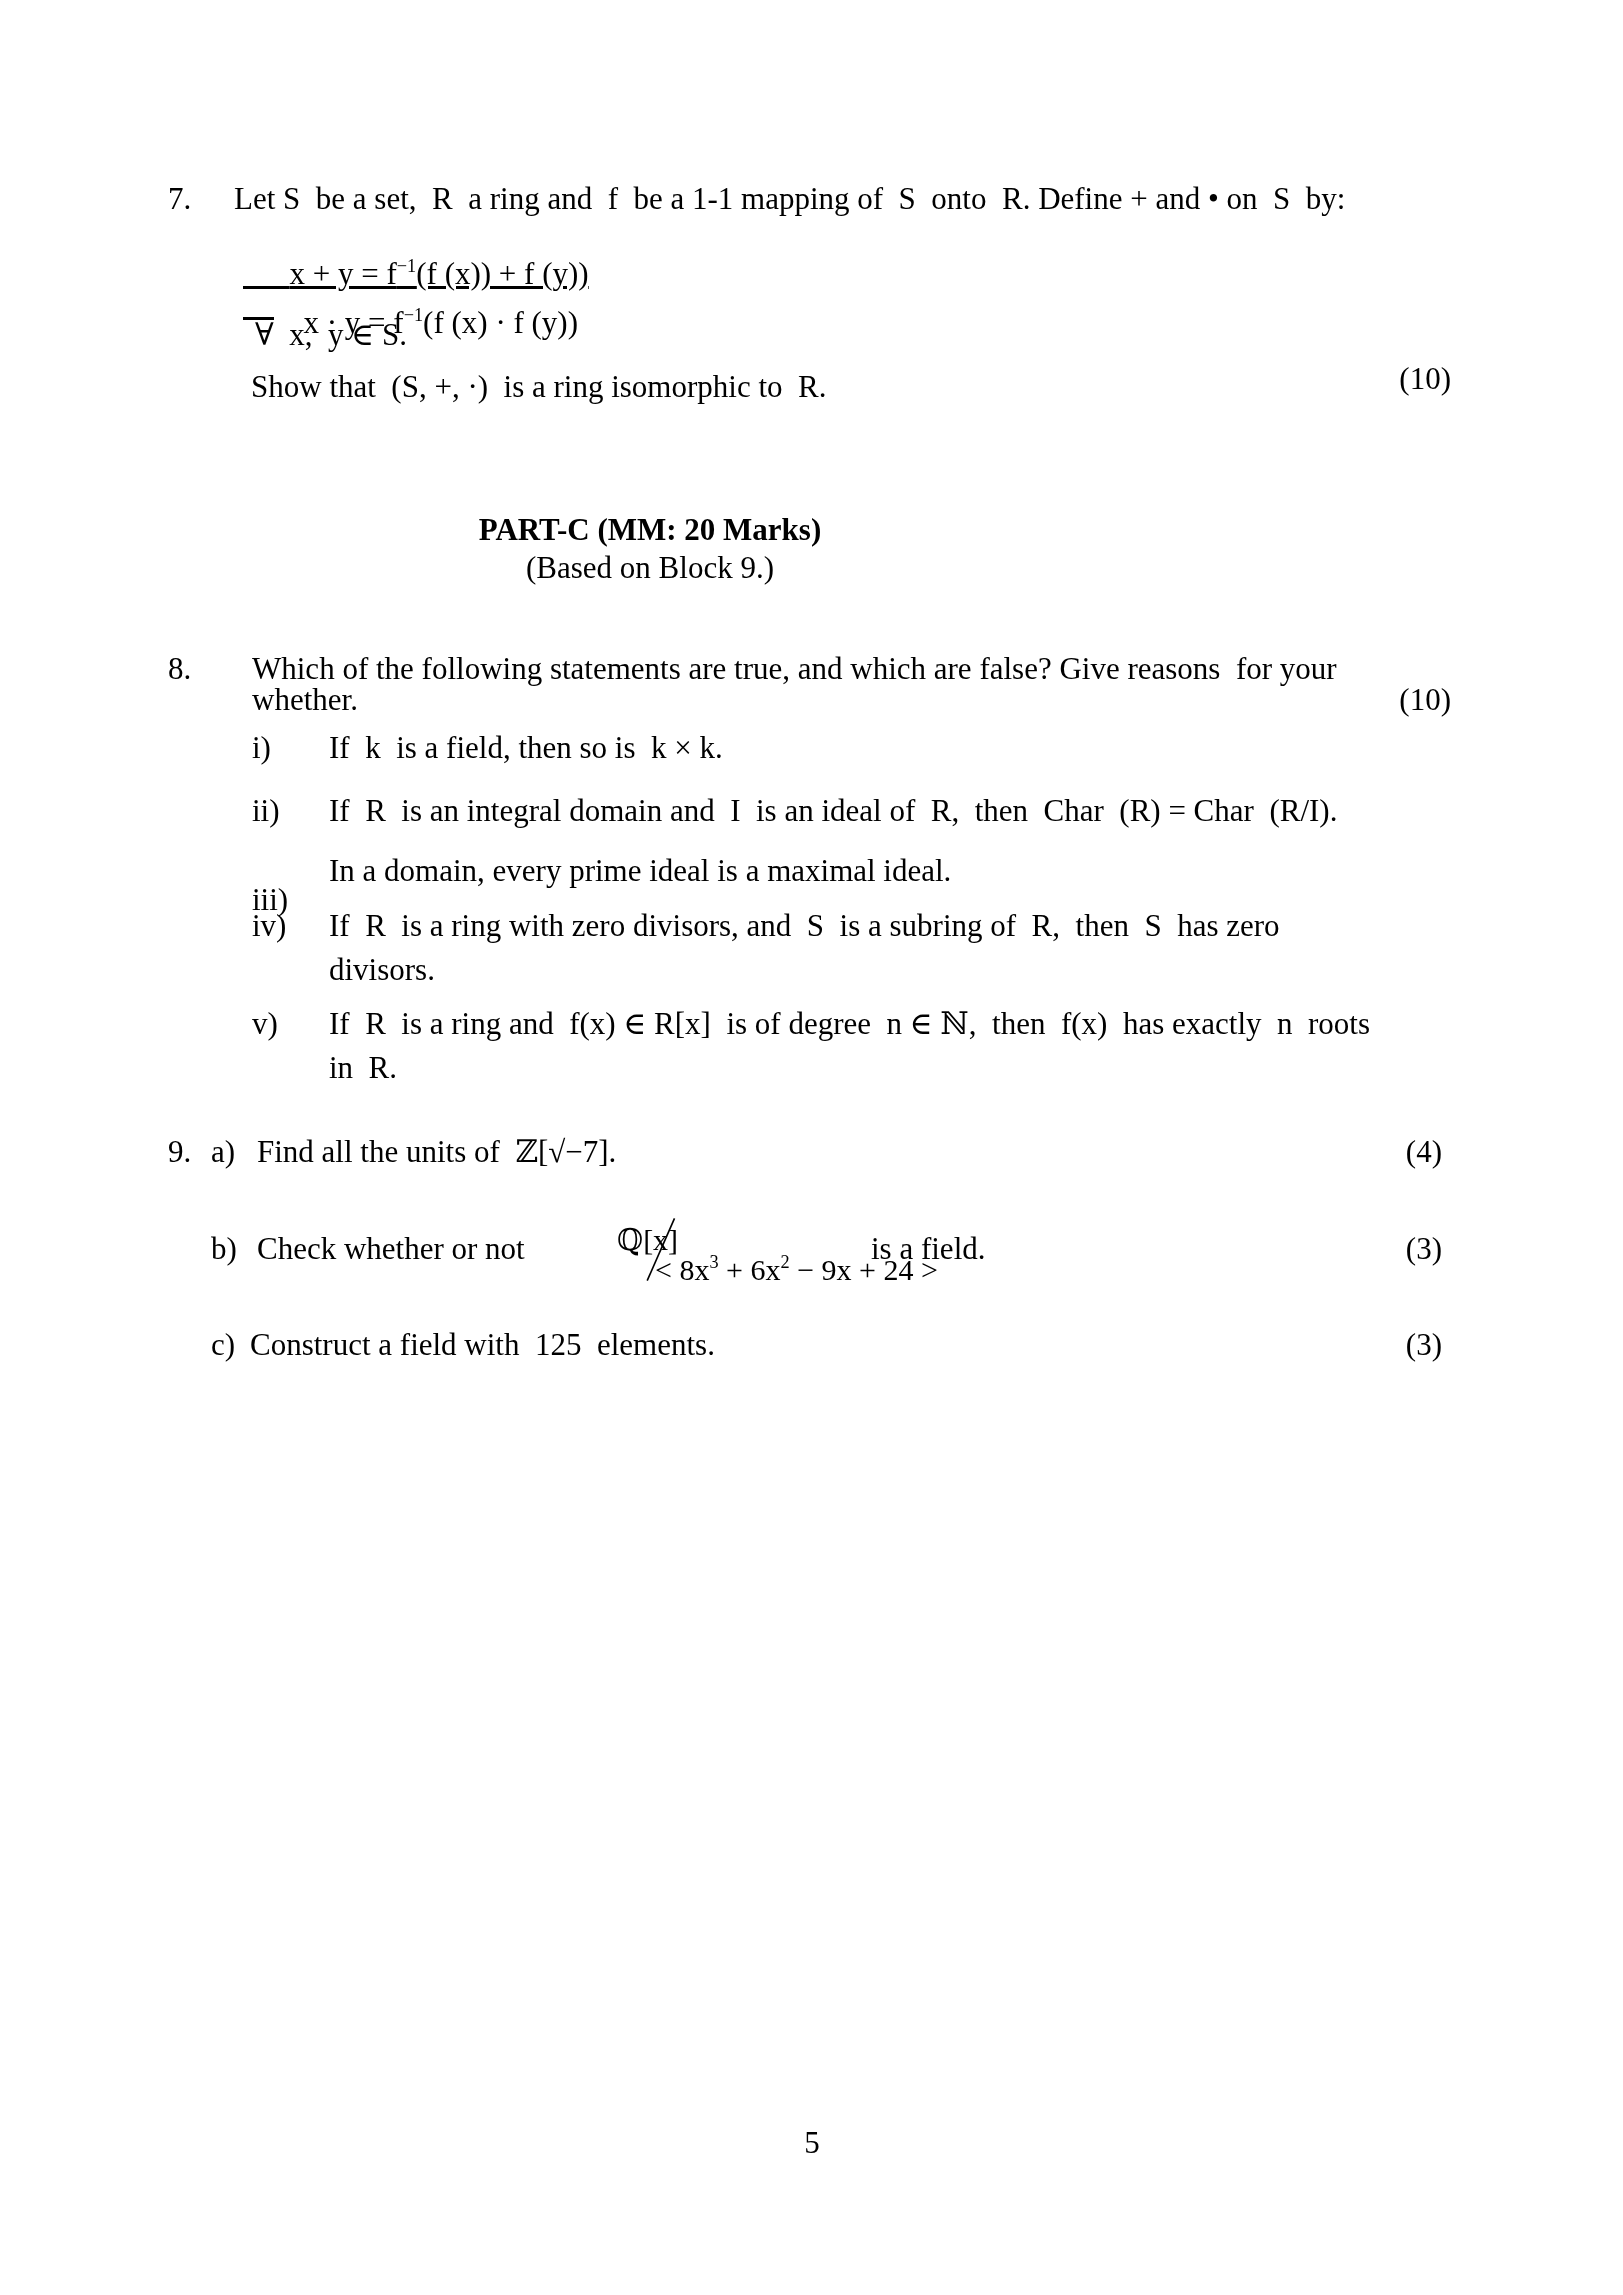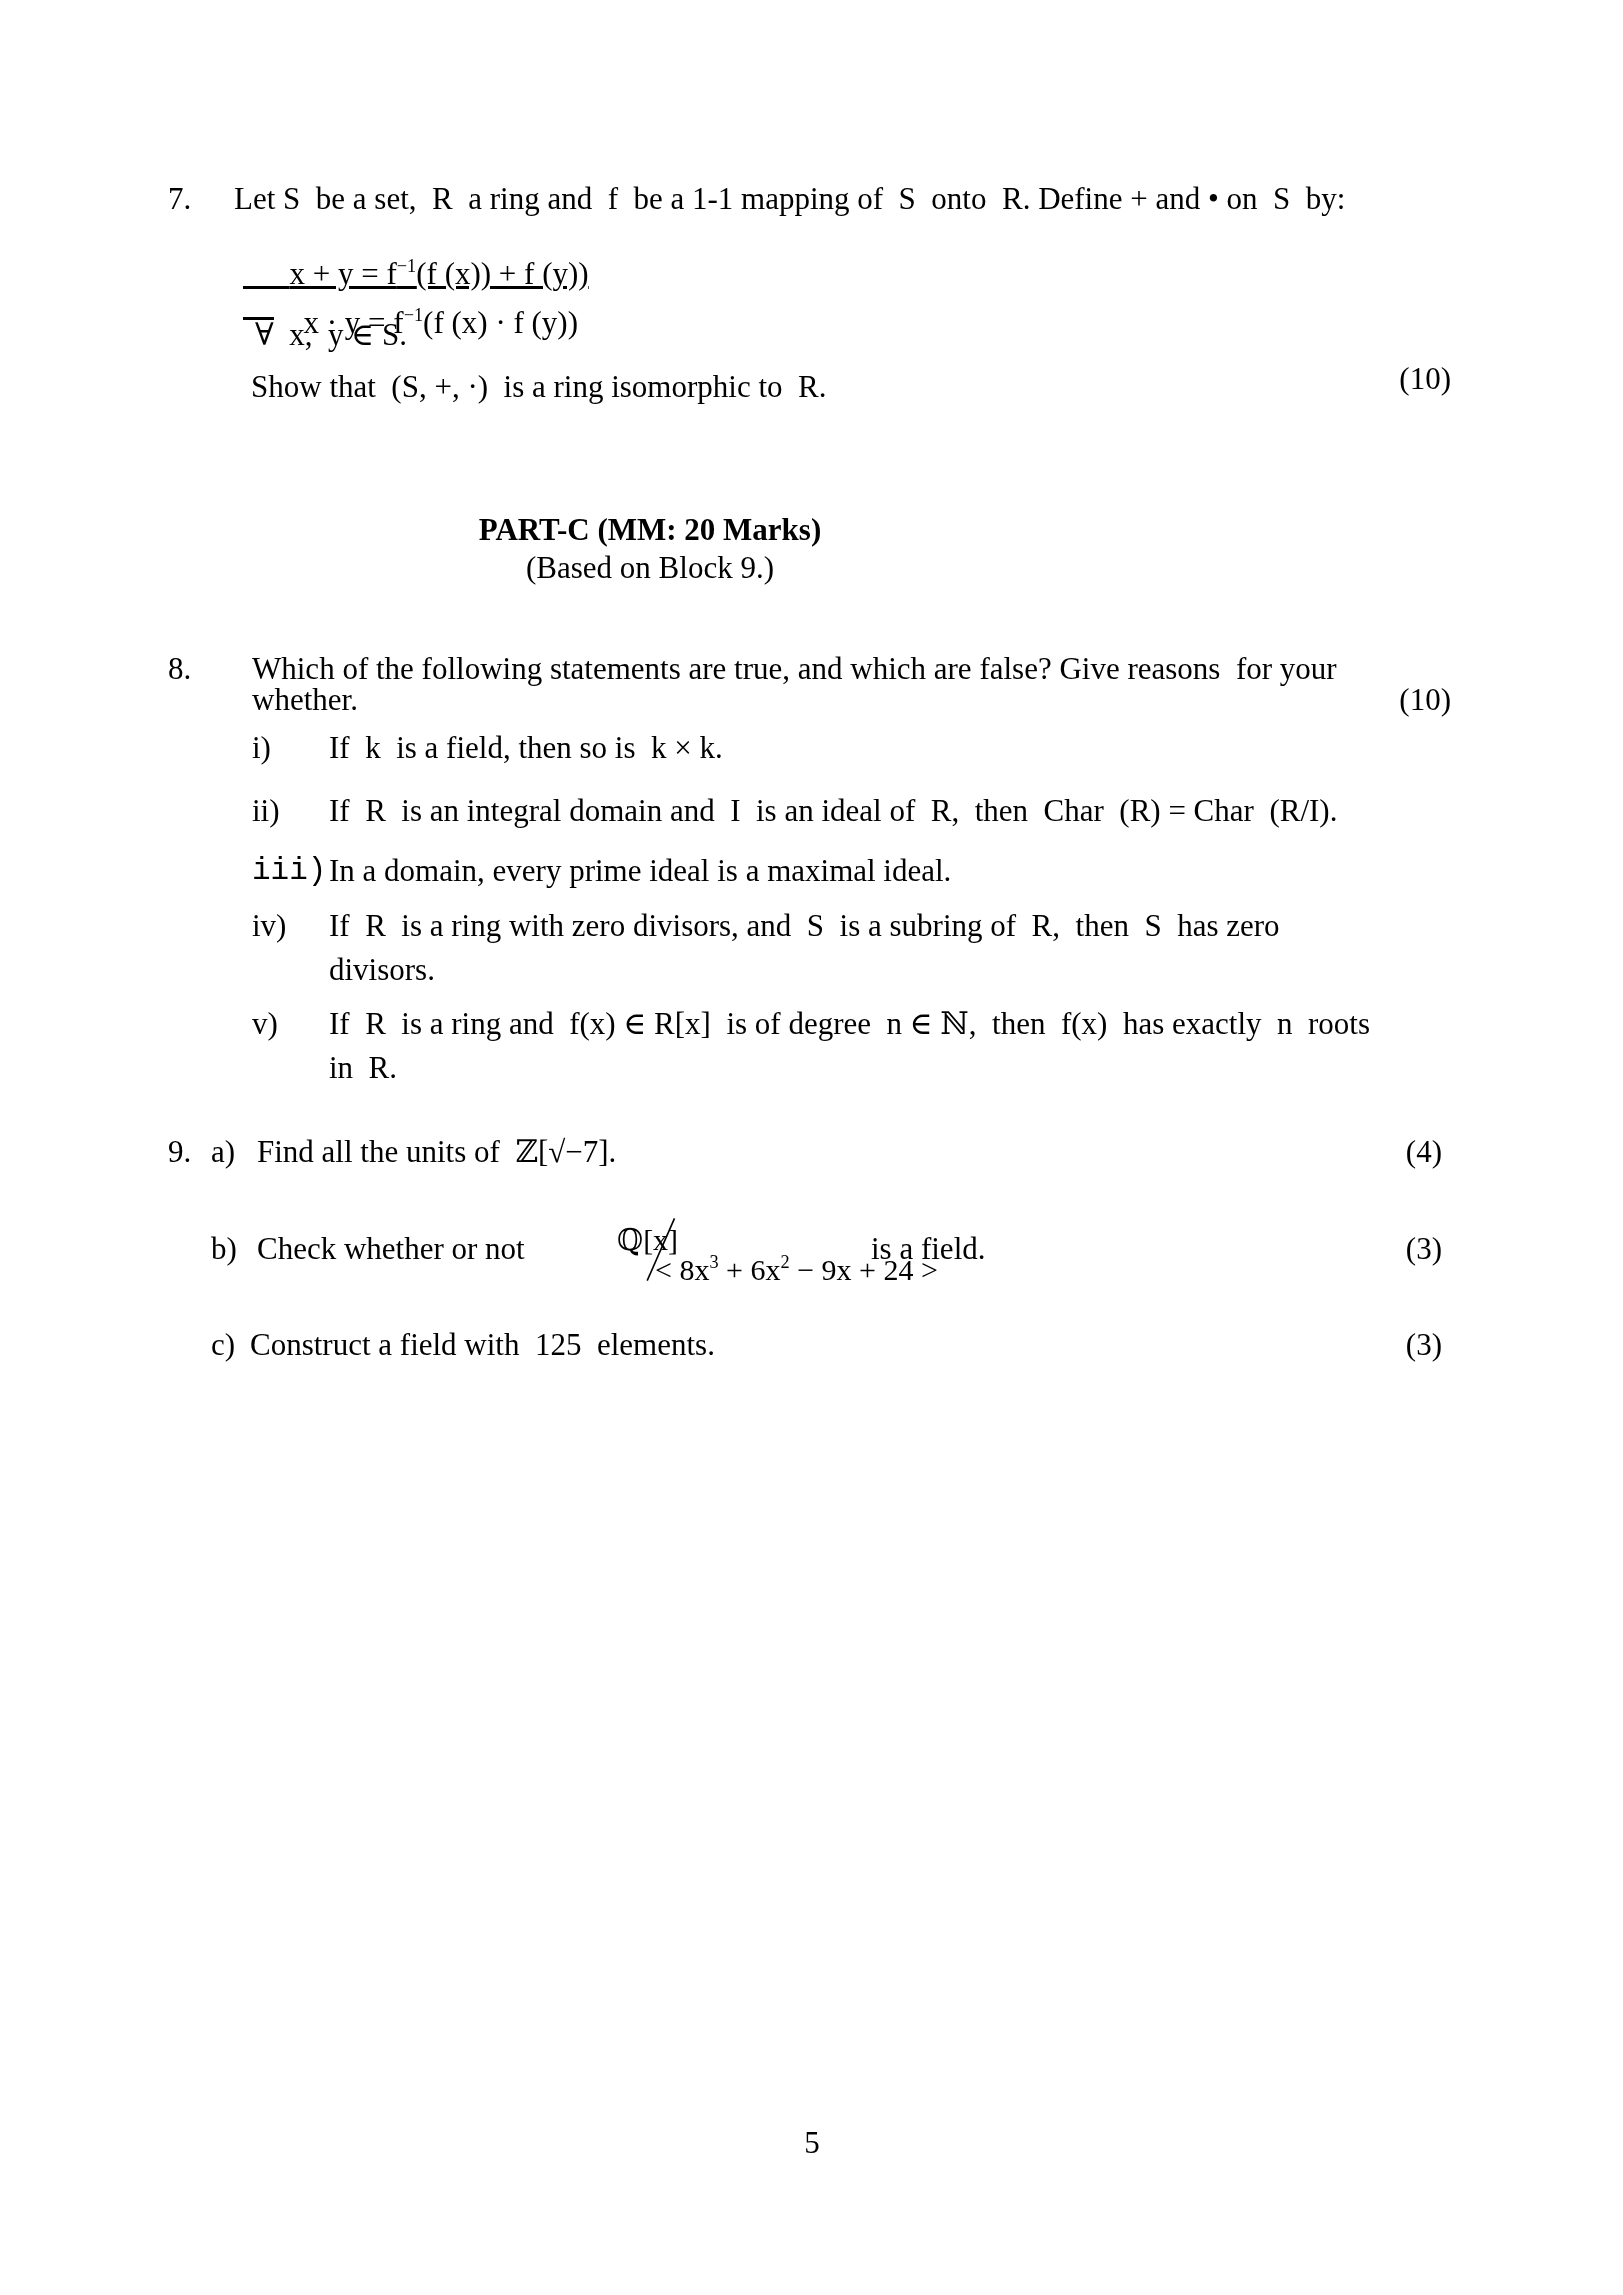--- a/index.html
+++ b/index.html
@@ -130,21 +130,21 @@
       <div class="ln sub-label" style="top:732px;">i)</div>
       <div class="ln sub-text" style="top:732px;">If  k  is a field, then so is  k × k.</div>
     </div>
 
     <div>
       <div class="ln sub-label" style="top:795px;">ii)</div>
       <div class="ln sub-text" style="top:795px;">If  R  is an integral domain and  I  is an ideal of  R,  then  Char  (R) = Char  (R/I).</div>
     </div>
 
     <div>
-      <div class="ln sub-label" style="top:855px;font-family:Liberation Mono, monospace;">iii)</div>
+      <div class="ln sub-label" style="top:884px;">iii)</div>
       <div class="ln sub-text" style="top:855px;">In a domain, every prime ideal is a maximal ideal.</div>
     </div>
 
     <div>
       <div class="ln sub-label" style="top:910px;">iv)</div>
       <div class="ln sub-text" style="top:910px;">If  R  is a ring with zero divisors, and  S  is a subring of  R,  then  S  has zero</div>
       <div class="ln sub-text" style="top:954px;">divisors.</div>
     </div>
 
     <div>

